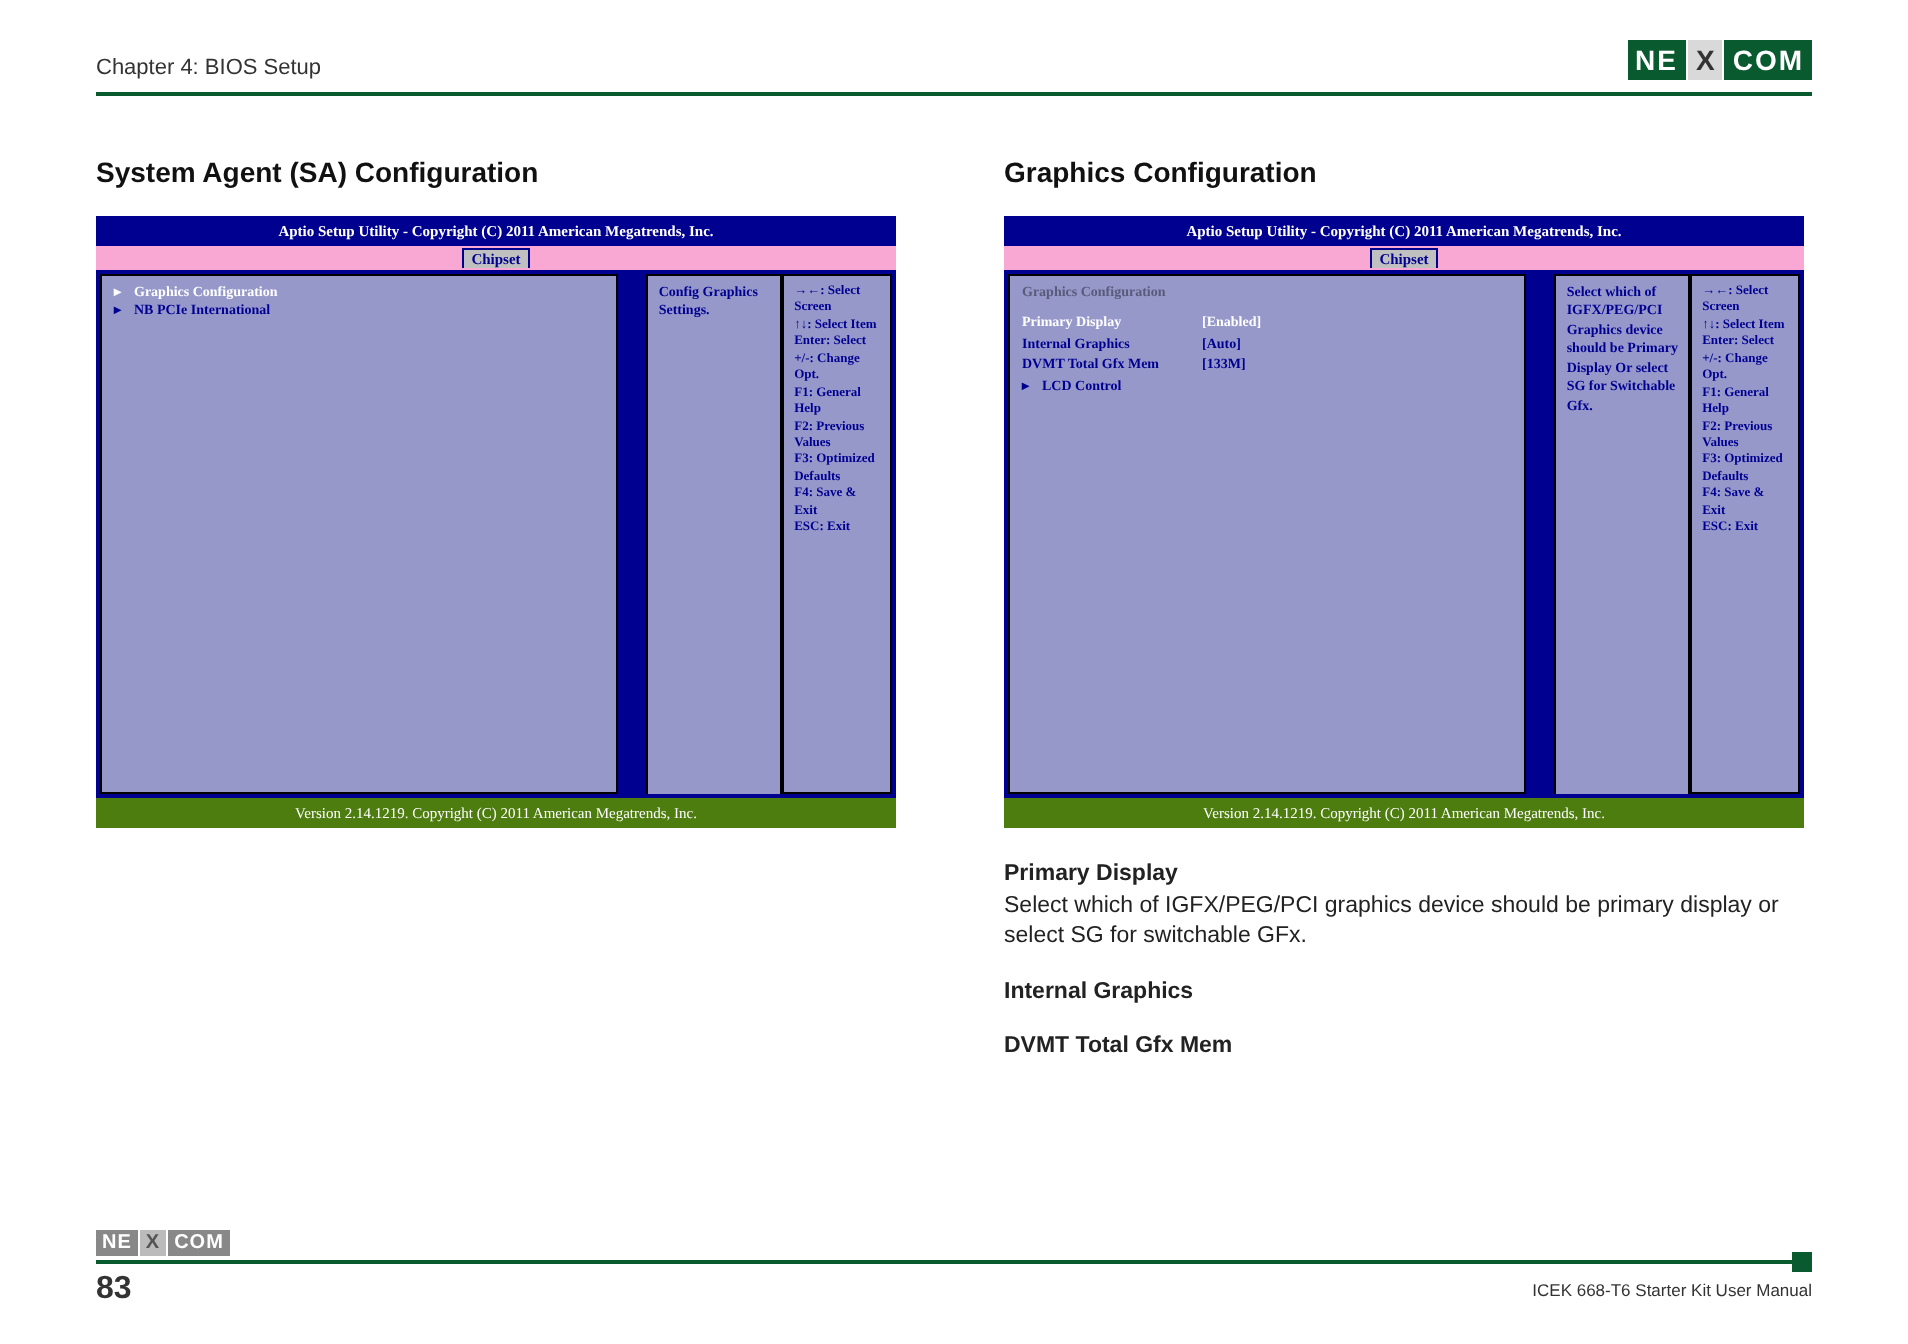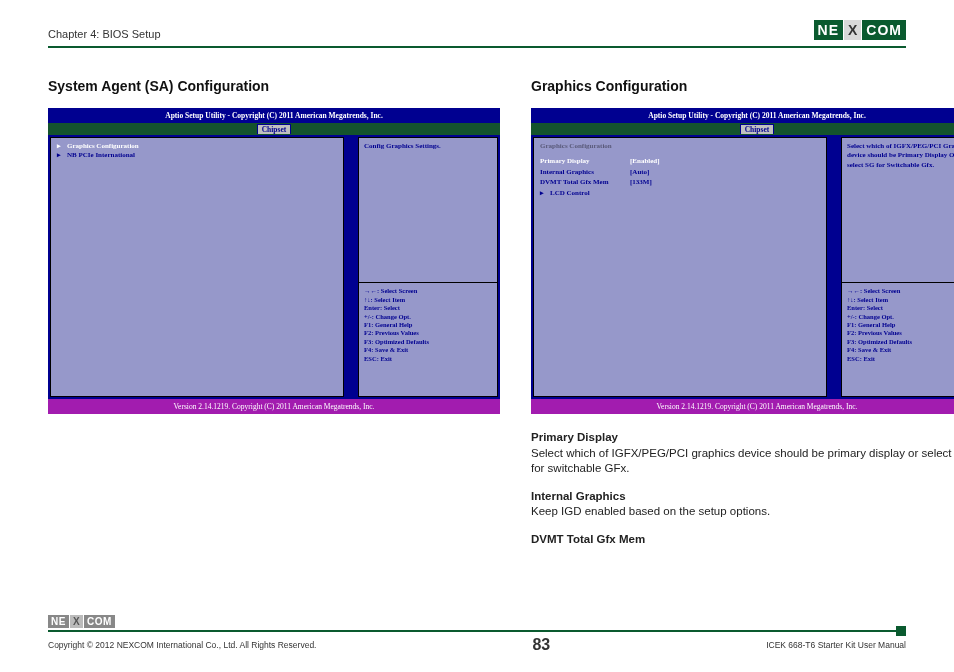--- a/index.html
+++ b/index.html
@@ -42,44 +42,44 @@
       background: #0a5a2f;
       color: #fff;
       font-weight: bold;
       font-size: 14px;
       padding: 2px 4px;
       letter-spacing: 1px;
     }
     .rule-top { height: 2px; background: #0a5a2f; margin-bottom: 30px; }
     .content {
       display: flex;
-      gap: 31px;
+      gap: 50px;
     }
     .col { flex: 1; }
     .section-title {
       font-size: 14px;
       font-weight: bold;
       margin-bottom: 14px;
       color: #111;
     }
     .bios-panel {
       border: none;
-      width: 452px;
+      width: 400px;
     }
     .bios-header {
       background: #000090;
       color: #fff;
       text-align: center;
       font-size: 7.5px;
       font-weight: bold;
       padding: 3px 0;
       font-family: "Times New Roman", serif;
     }
     .bios-tabs {
-      background: #14532d;
+      background: #f9a8d4;
       display: flex;
       justify-content: center;
       padding: 1px 0;
     }
     .bios-tab {
       background: #c0c0c0;
       color: #000090;
       font-size: 7.5px;
       font-weight: bold;
       font-family: "Times New Roman", serif;
@@ -101,21 +101,21 @@
       flex: 2;
       background: #9698ca;
       border: 1px solid #000;
       padding: 4px 6px;
       margin: 1px;
       position: relative;
     }
     .bios-right {
       flex: 1;
       display: flex;
-      flex-direction: column;
+      flex-direction: row;
       margin: 1px 1px 1px 13px;
     }
     .bios-help-top {
       flex: 1.3;
       background: #9698ca;
       border: 1px solid #000;
       border-bottom: none;
       padding: 4px 5px;
       color: #000090;
       font-weight: bold;
@@ -124,21 +124,21 @@
       flex: 1;
       background: #9698ca;
       border: 1px solid #000;
       padding: 4px 5px;
       color: #000090;
       font-weight: bold;
       font-size: 6.5px;
       line-height: 1.3;
     }
     .bios-footer {
-      background: #a21caf;
+      background: #4d7c0f;
       color: #fff;
       text-align: center;
       font-size: 7.5px;
       font-family: "Times New Roman", serif;
       padding: 3px 0;
     }
     .menu-line { display: flex; }
     .menu-arrow { width: 10px; color: #000090; font-weight: bold; }
     .menu-sel { color: #fff; font-weight: bold; }
     .menu-nor { color: #000090; font-weight: bold; }
@@ -261,31 +261,29 @@
           </div>
         </div>
       </div>
       <div class="bios-footer">Version 2.14.1219. Copyright (C) 2011 American Megatrends, Inc.</div>
     </div>
 
     <div class="desc-block">
       <div class="desc-head">Primary Display</div>
       <div>Select which of IGFX/PEG/PCI graphics device should be primary display or select SG for switchable GFx.</div>
       <div class="desc-head">Internal Graphics</div>
-      <div>Keep IGD enabled based on the setup options.</div>
       <div class="desc-head">DVMT Total Gfx Mem</div>
     </div>
   </div>
 </div>
 
 <div class="footer">
   <div class="logo-bot-wrap">
     <span class="logo-bot" style="background:#888">NE</span>
       <span class="logo-bot" style="background:#bbb;color:#555">X</span>
       <span class="logo-bot" style="background:#888">COM</span>
   </div>
   <div class="footer-rule"></div>
   <div class="footer-row">
-    <span>Copyright © 2012 NEXCOM International Co., Ltd. All Rights Reserved.</span>
     <span class="pg">83</span>
     <span>ICEK 668-T6 Starter Kit User Manual</span>
   </div>
 </div>
 
 </body></html>

